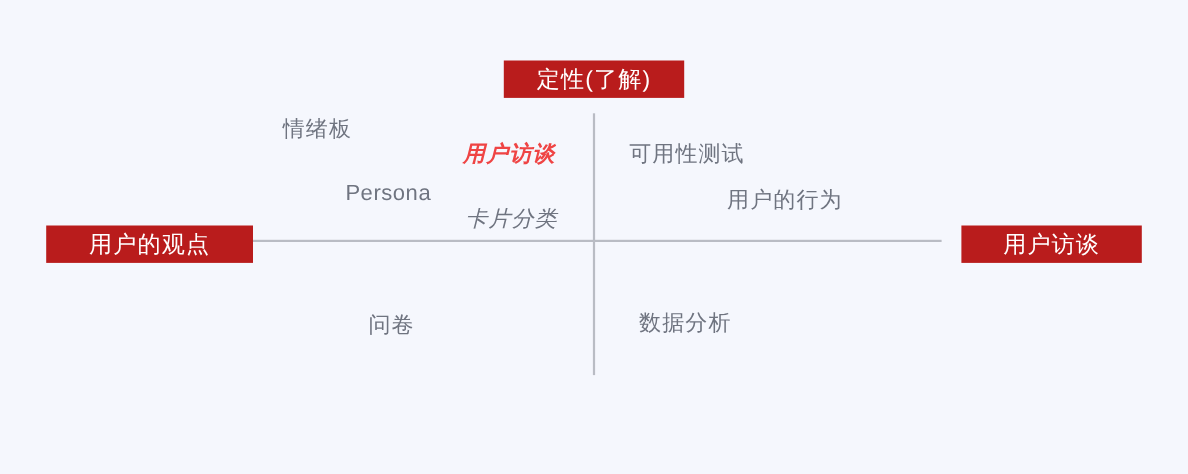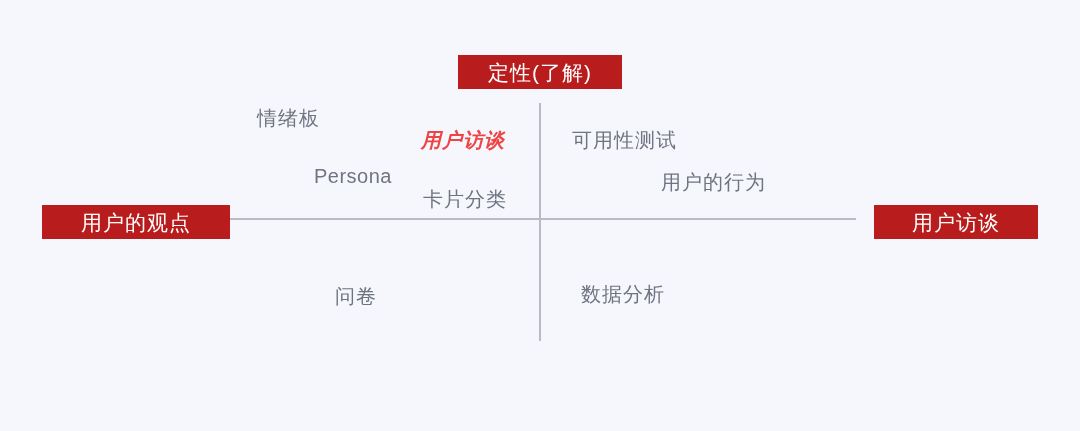--- a/index.html
+++ b/index.html
@@ -67,21 +67,21 @@
   }
   .method.highlight {
     color: #ef4444;
     font-weight: bold;
     font-style: italic;
   }
 
   .m-moodboard   { left: 257px; top: 110px; font-family: Liberation Mono, monospace; }
   .m-persona     { left: 314px; top: 166px; letter-spacing: 0.5px; }
   .m-interview   { left: 421px; top: 130px; }
-  .m-cardsort    { left: 423px; top: 189px; }
+  .m-cardsort    { left: 423px; top: 189px; font-style: italic; }
   .m-usability   { left: 572px; top: 130px; }
   .m-eyetrack    { left: 661px; top: 172px; }
   .m-survey      { left: 335px; top: 286px; }
   .m-dataanalysis{ left: 581px; top: 286px; font-family: Liberation Mono, monospace; }
 </style>
 </head>
 <body>
 
 <div class="canvas">
 

